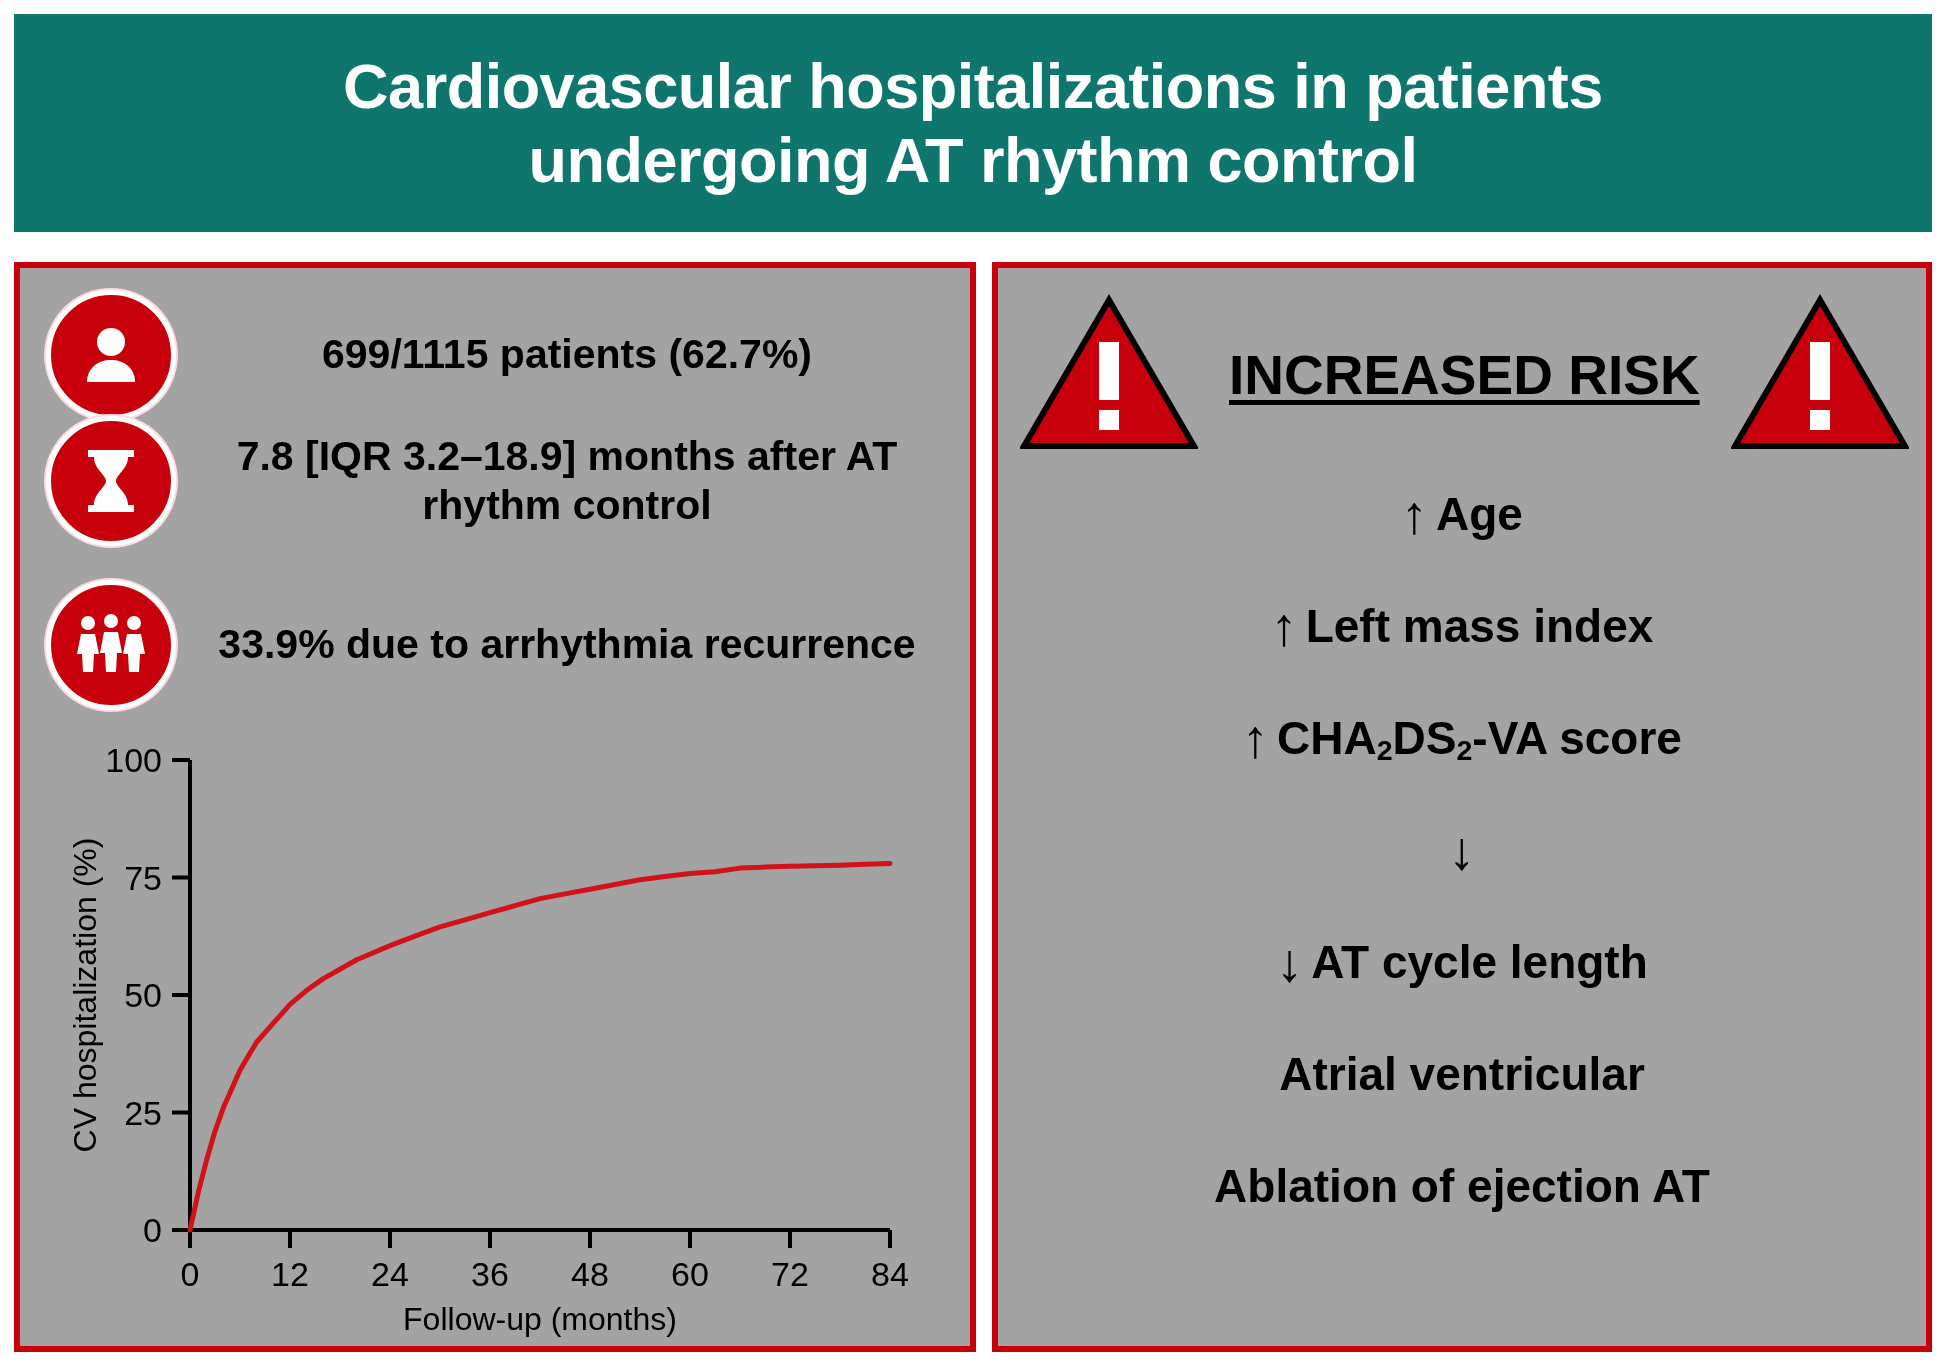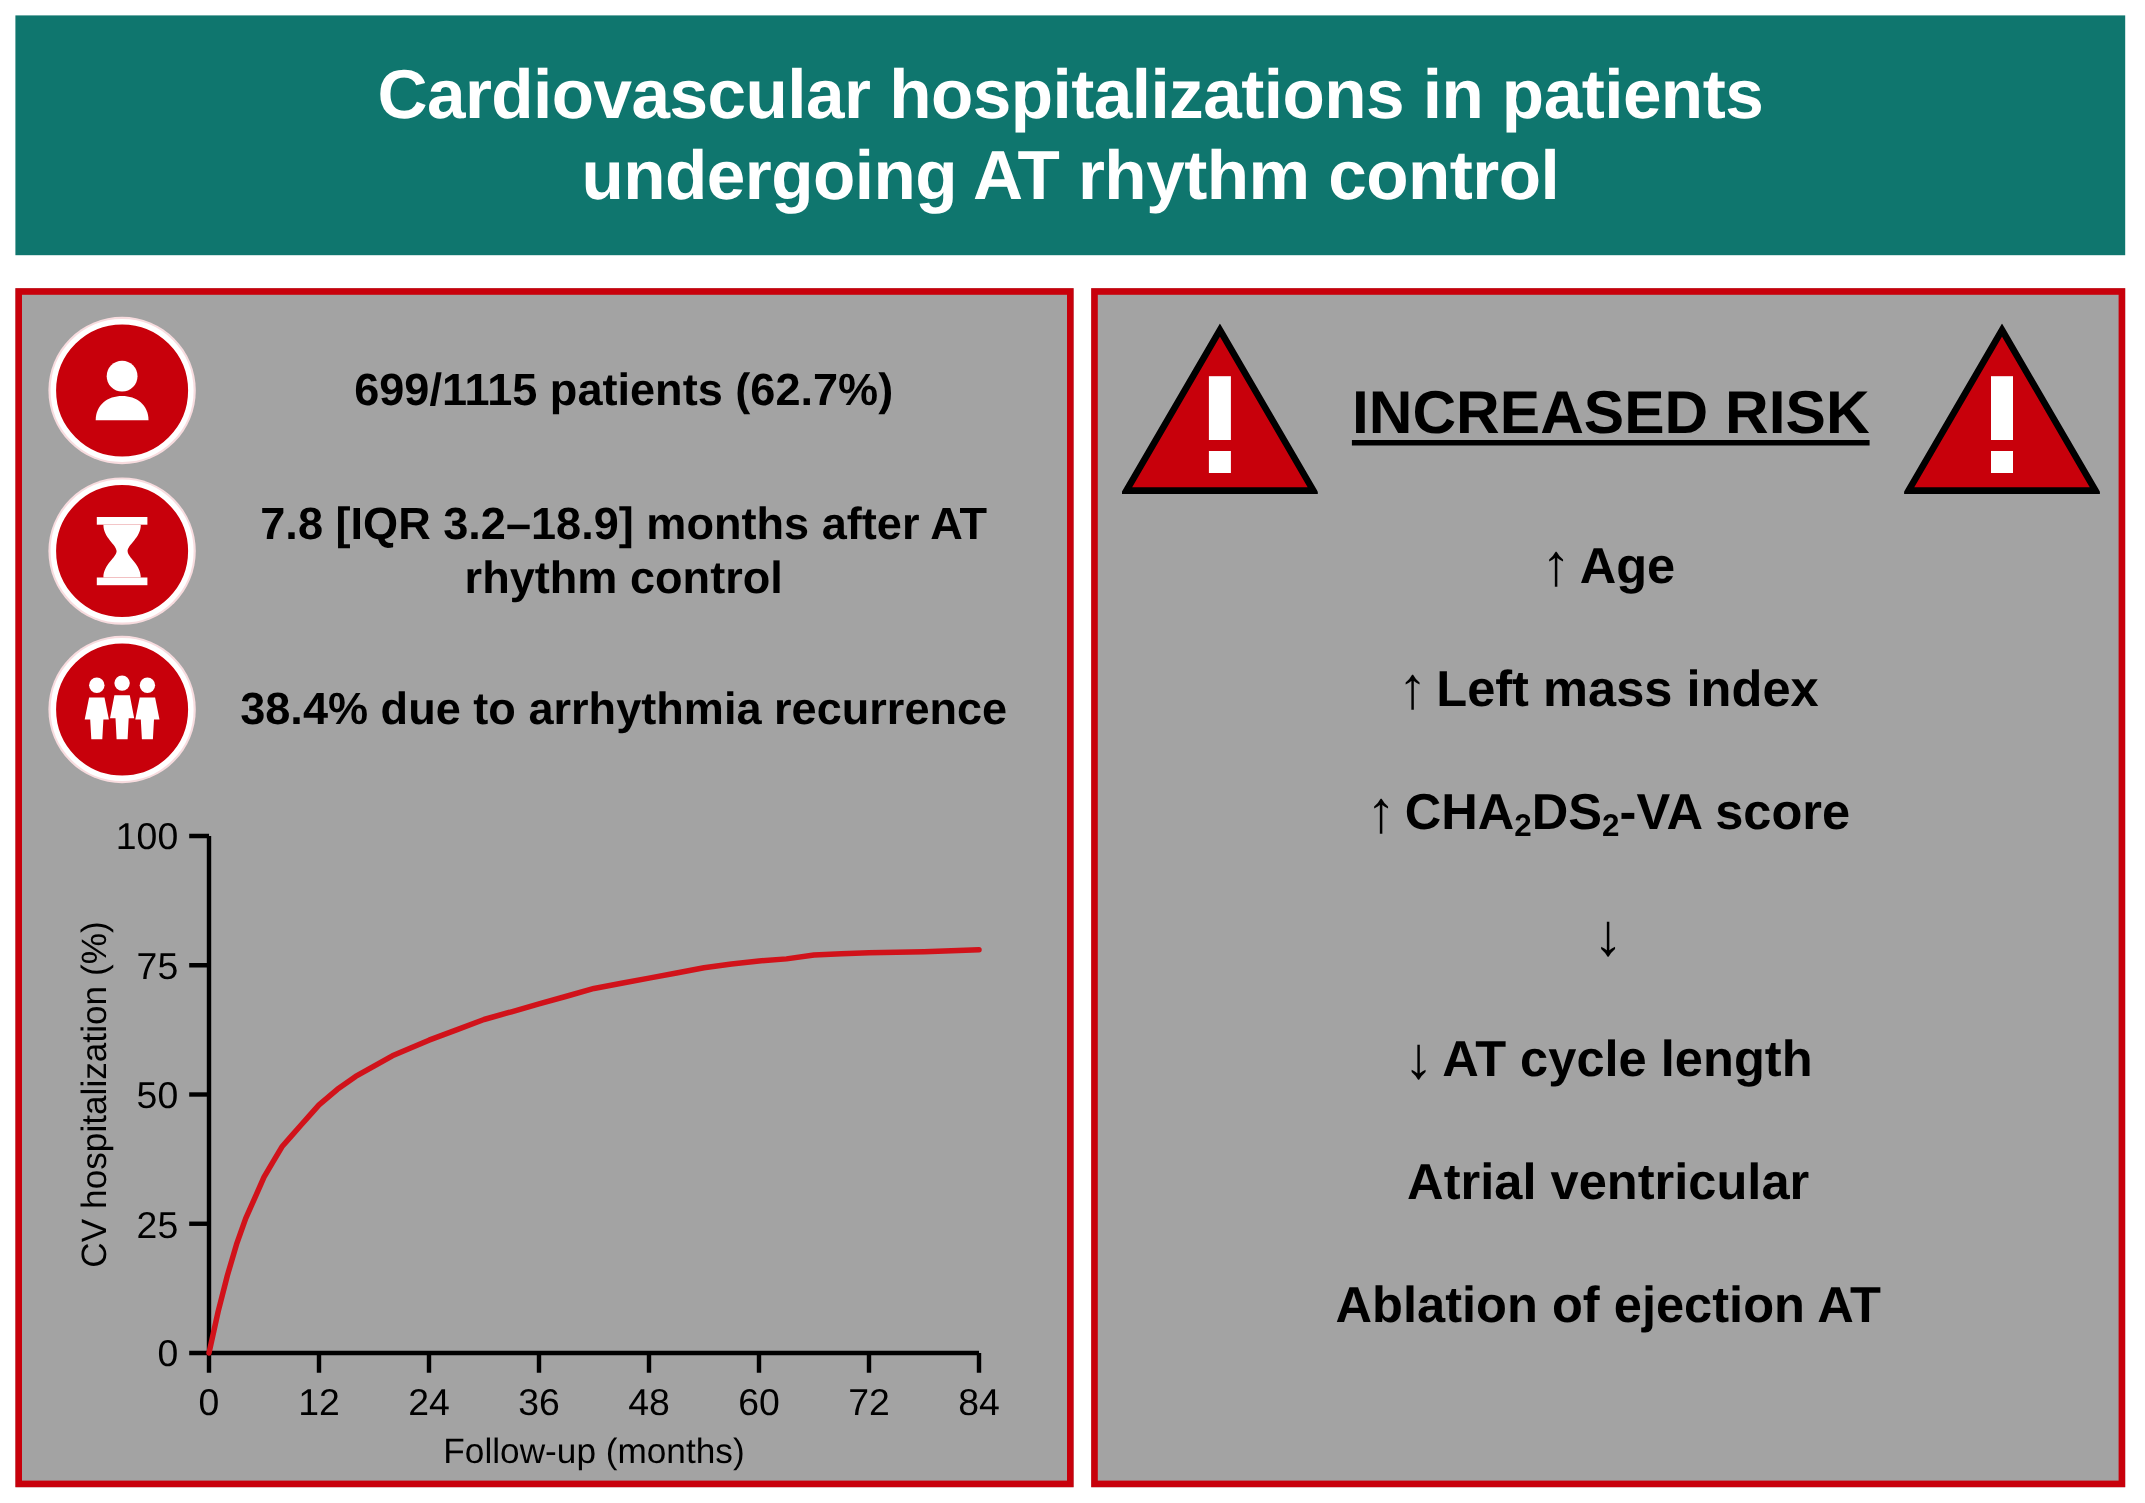--- a/index.html
+++ b/index.html
@@ -65,21 +65,21 @@
     width: 940px;
     height: 1090px;
   }
   .bullet-row {
     display: flex;
     align-items: center;
     gap: 24px;
     padding: 0 26px;
   }
   .bullet-row.r1 { position: absolute; left: 0; top: 22px; width: 100%; box-sizing: border-box; }
-  .bullet-row.r2 { position: absolute; left: 0; top: 168px; width: 100%; box-sizing: border-box; }
+  .bullet-row.r2 { position: absolute; left: 0; top: 148px; width: 100%; box-sizing: border-box; }
   .bullet-row.r3 { position: absolute; left: 0; top: 312px; width: 100%; box-sizing: border-box; }
 
   .icon-circle {
     flex: 0 0 auto;
     width: 120px;
     height: 120px;
     border-radius: 50%;
     background: #c8000b;
     border: 5px solid #ffffff;
     box-shadow: 0 0 0 2px #f8dcdf;
@@ -207,21 +207,21 @@
           <g fill="#ffffff">
             <circle cx="16" cy="13" r="7"></circle>
             <path d="M9 24h14l4 20h-5l-1 18h-10l-1-18H5z"></path>
             <circle cx="39" cy="11" r="7"></circle>
             <path d="M32 22h14l4 21h-5l-1 19H34l-1-19h-5z"></path>
             <circle cx="62" cy="13" r="7"></circle>
             <path d="M55 24h14l4 20h-5l-1 18H57l-1-18h-5z"></path>
           </g>
         </svg>
       </div>
-      <div class="bullet-text">38.4% due to arrhythmia recurrence</div>
+      <div class="bullet-text">33.9% due to arrhythmia recurrence</div>
     </div>
 
     <div class="chart-wrap">
       <svg class="chart-svg" width="890" height="600" viewBox="0 0 890 600" aria-hidden="true">
 
         <line x1="140" y1="22" x2="140" y2="492" stroke="#000" stroke-width="4"></line>
         <line x1="140" y1="492" x2="840" y2="492" stroke="#000" stroke-width="4"></line>
 
         <g stroke="#000" stroke-width="4">
           <line x1="140" y1="492" x2="122" y2="492"></line>

